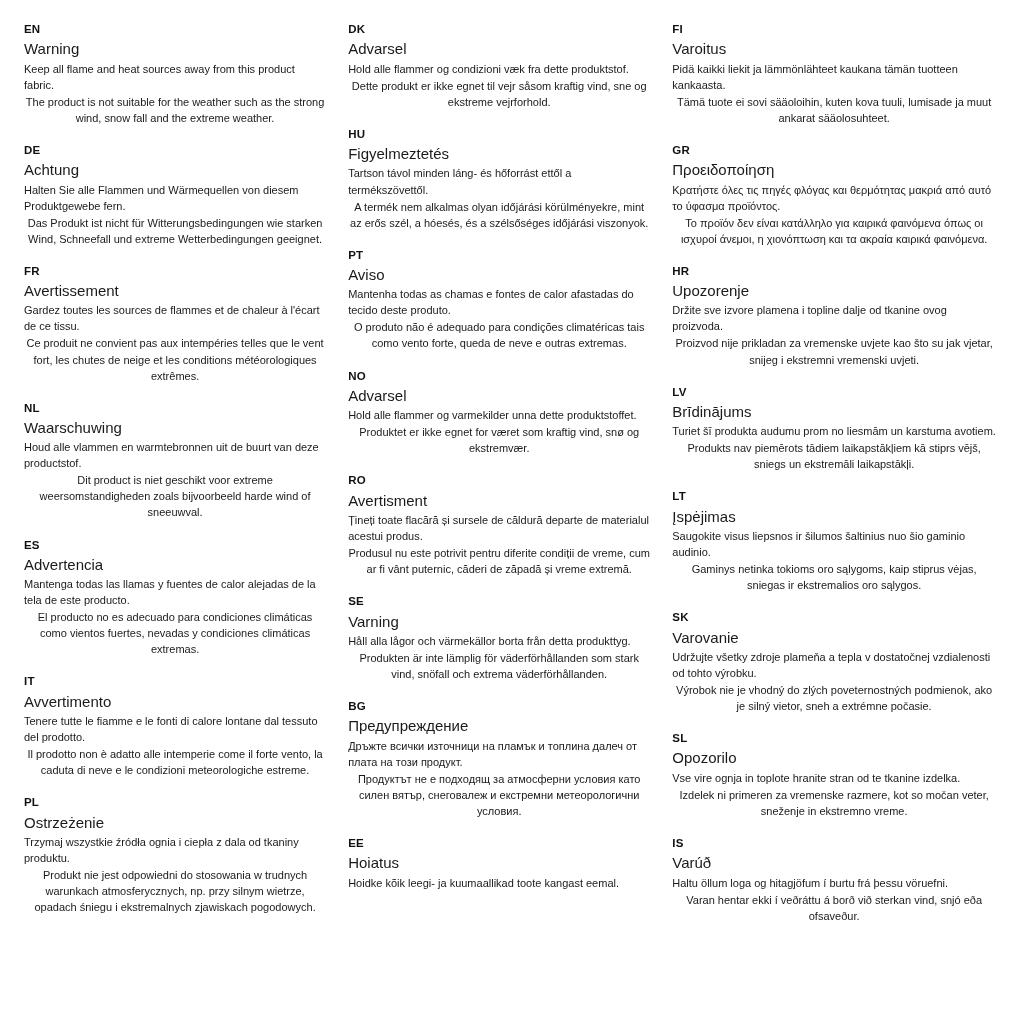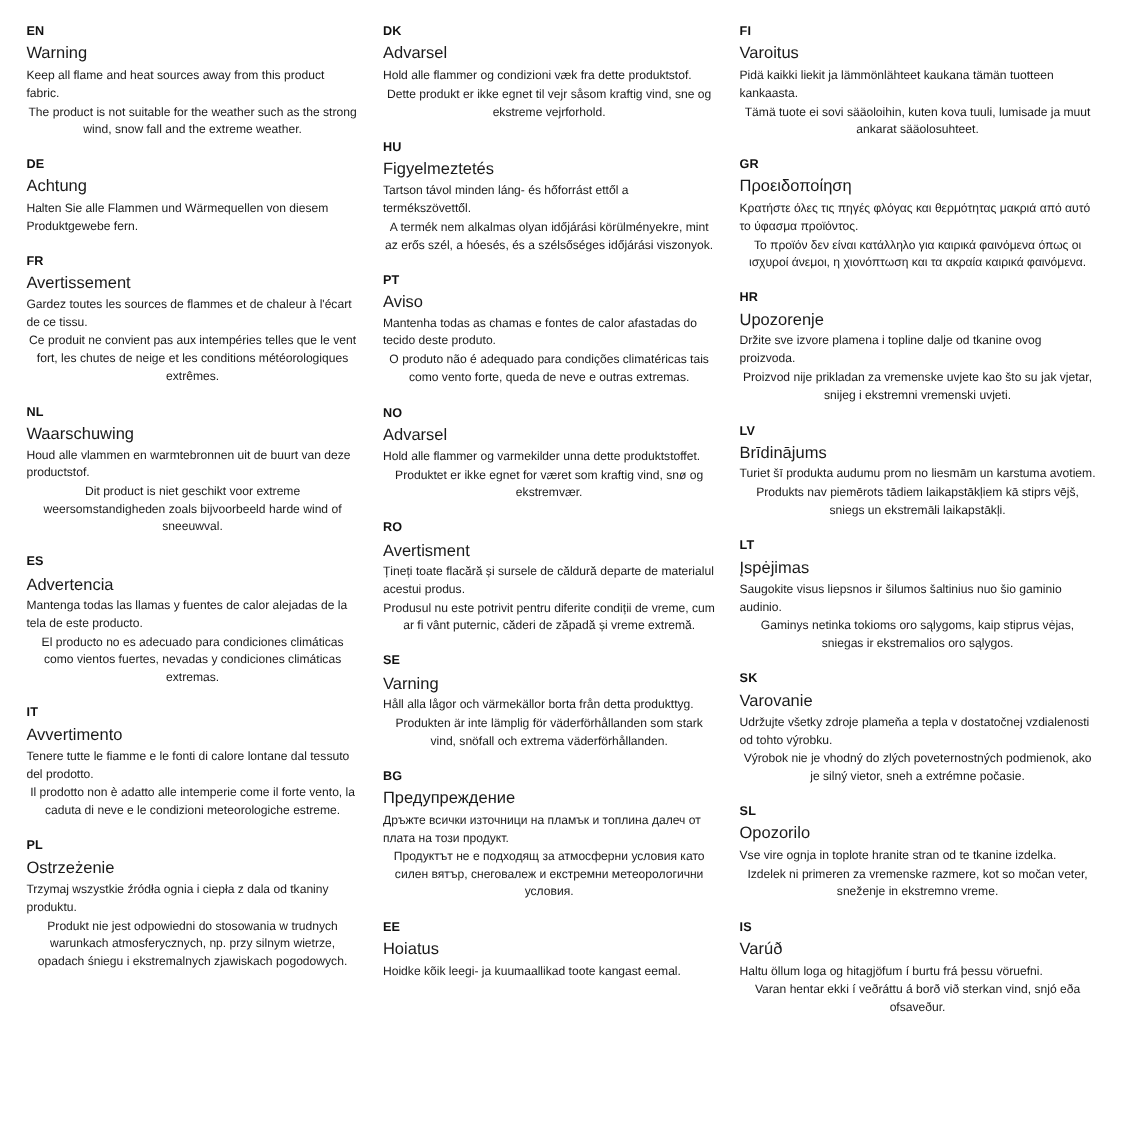--- a/index.html
+++ b/index.html
@@ -74,20 +74,21 @@
       <div class="entry">
         <div class="lang">EN</div>
         <div class="heading">Warning</div>
         <div class="body-line body-block">Keep all flame and heat sources away from this product fabric.</div>
         <div class="body-line body-block">The product is not suitable for the weather such as the strong wind, snow fall and the extreme weather.</div>
       </div>
       <div class="entry">
         <div class="lang">DE</div>
         <div class="heading">Achtung</div>
         <div class="body-line body-block">Halten Sie alle Flammen und Wärmequellen von diesem Produktgewebe fern.</div>
+        <div class="body-line body-block">Das Produkt ist nicht für Witterungsbedingungen wie starken Wind, Schneefall und extreme Wetterbedingungen geeignet.</div>
       </div>
       <div class="entry">
         <div class="lang">FR</div>
         <div class="heading">Avertissement</div>
         <div class="body-line body-block">Gardez toutes les sources de flammes et de chaleur à l'écart de ce tissu.</div>
         <div class="body-line body-block">Ce produit ne convient pas aux intempéries telles que le vent fort, les chutes de neige et les conditions météorologiques extrêmes.</div>
       </div>
       <div class="entry">
         <div class="lang">NL</div>
         <div class="heading">Waarschuwing</div>

